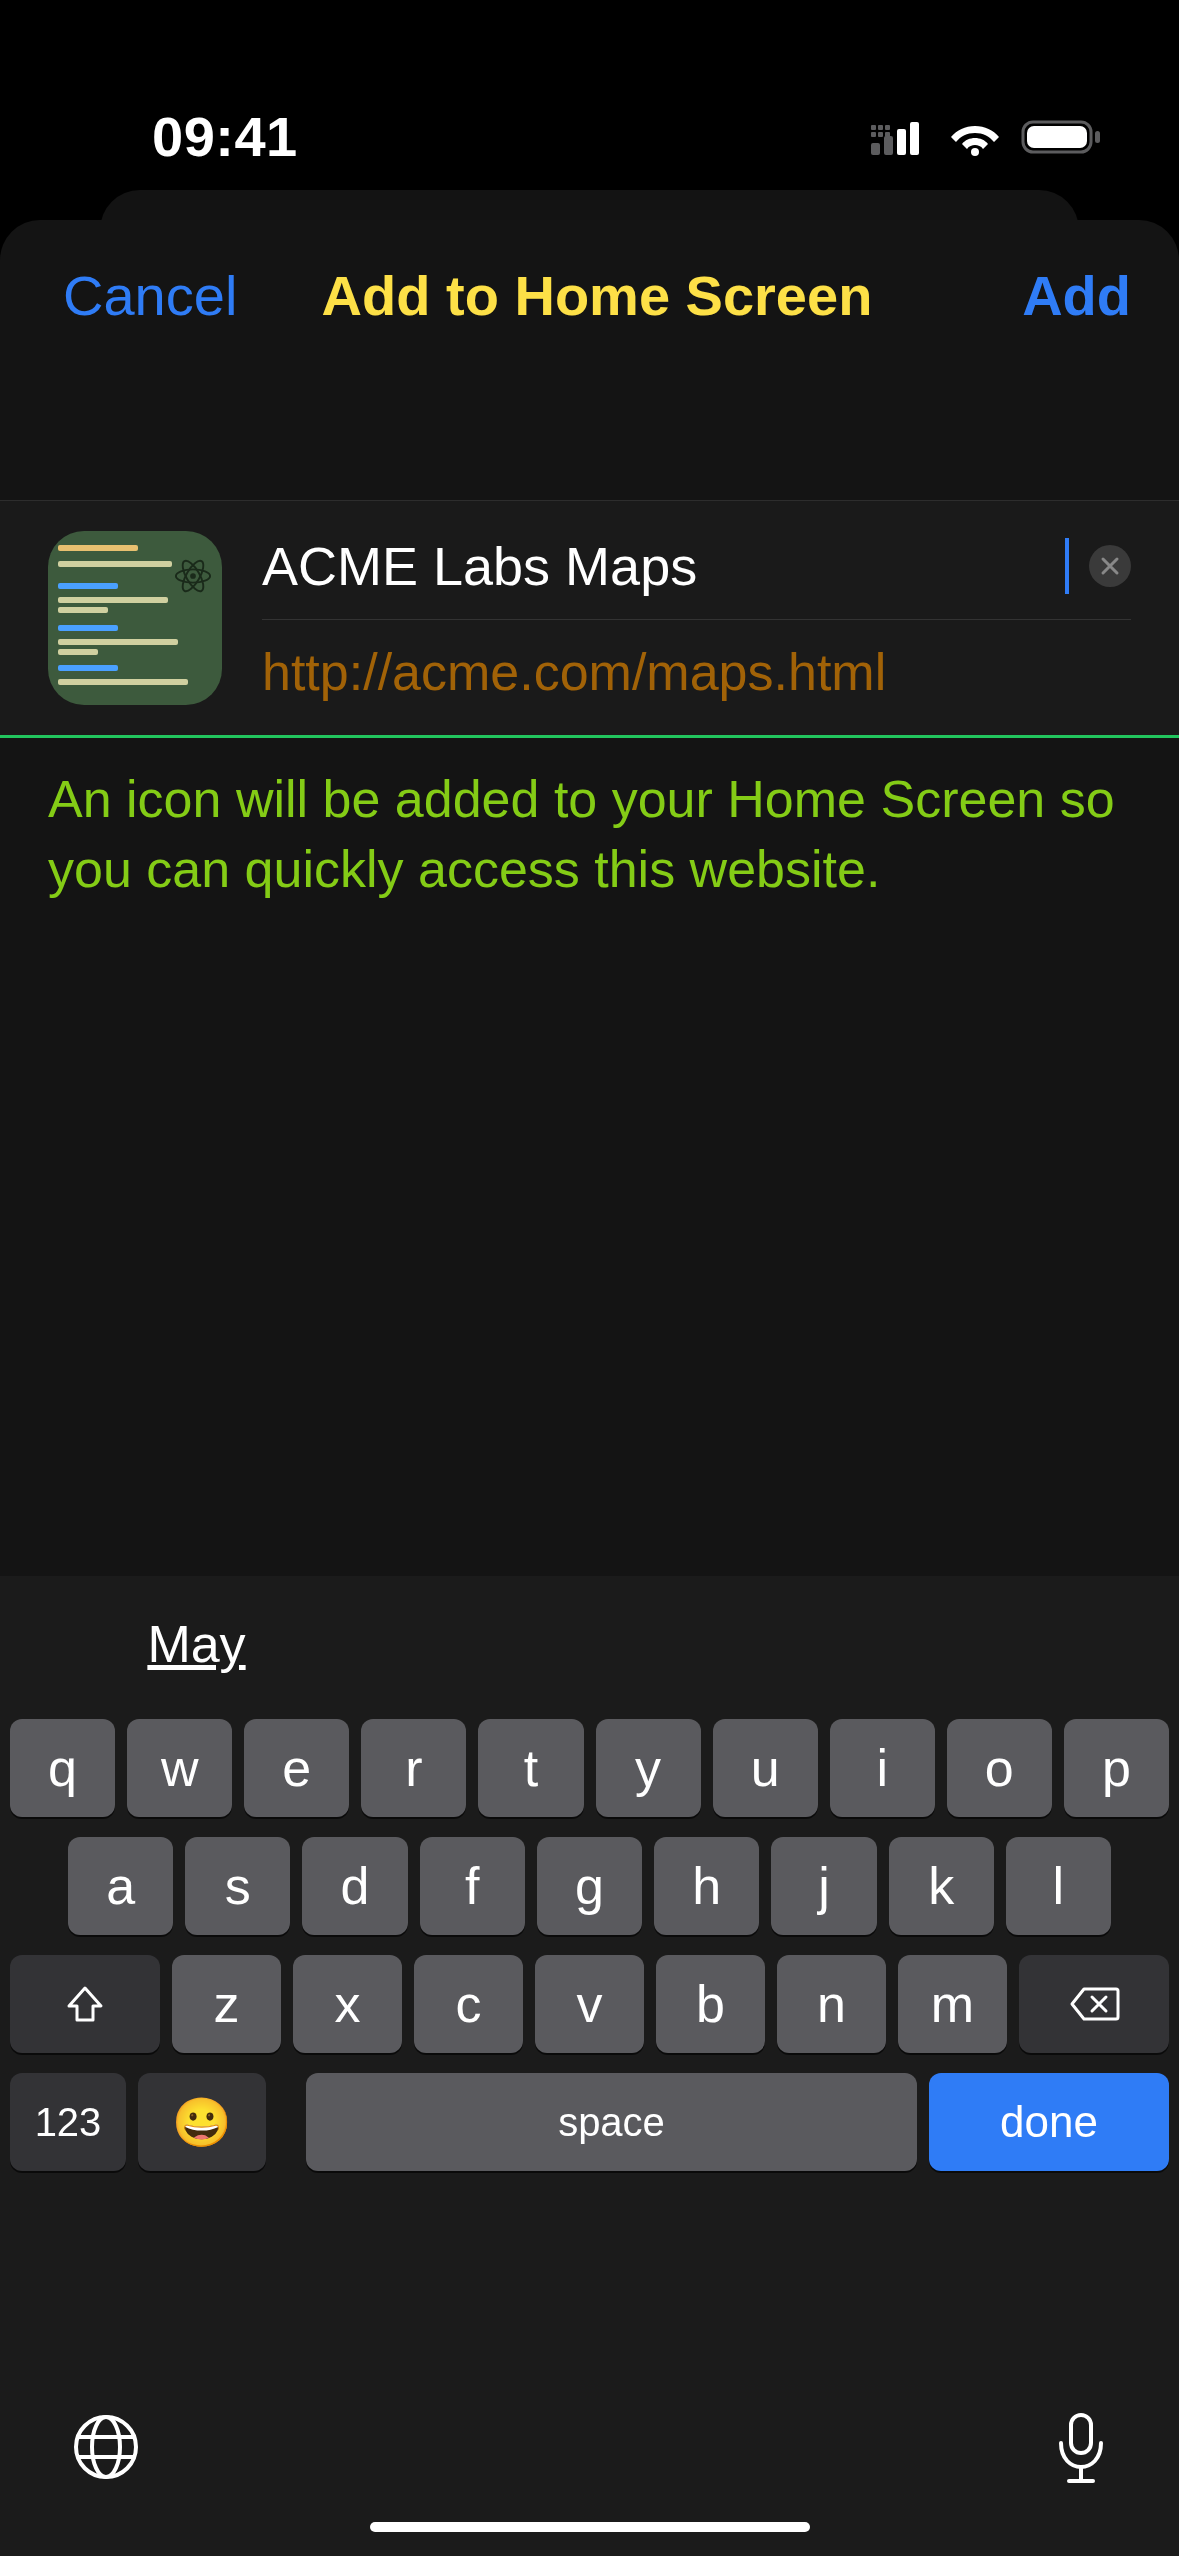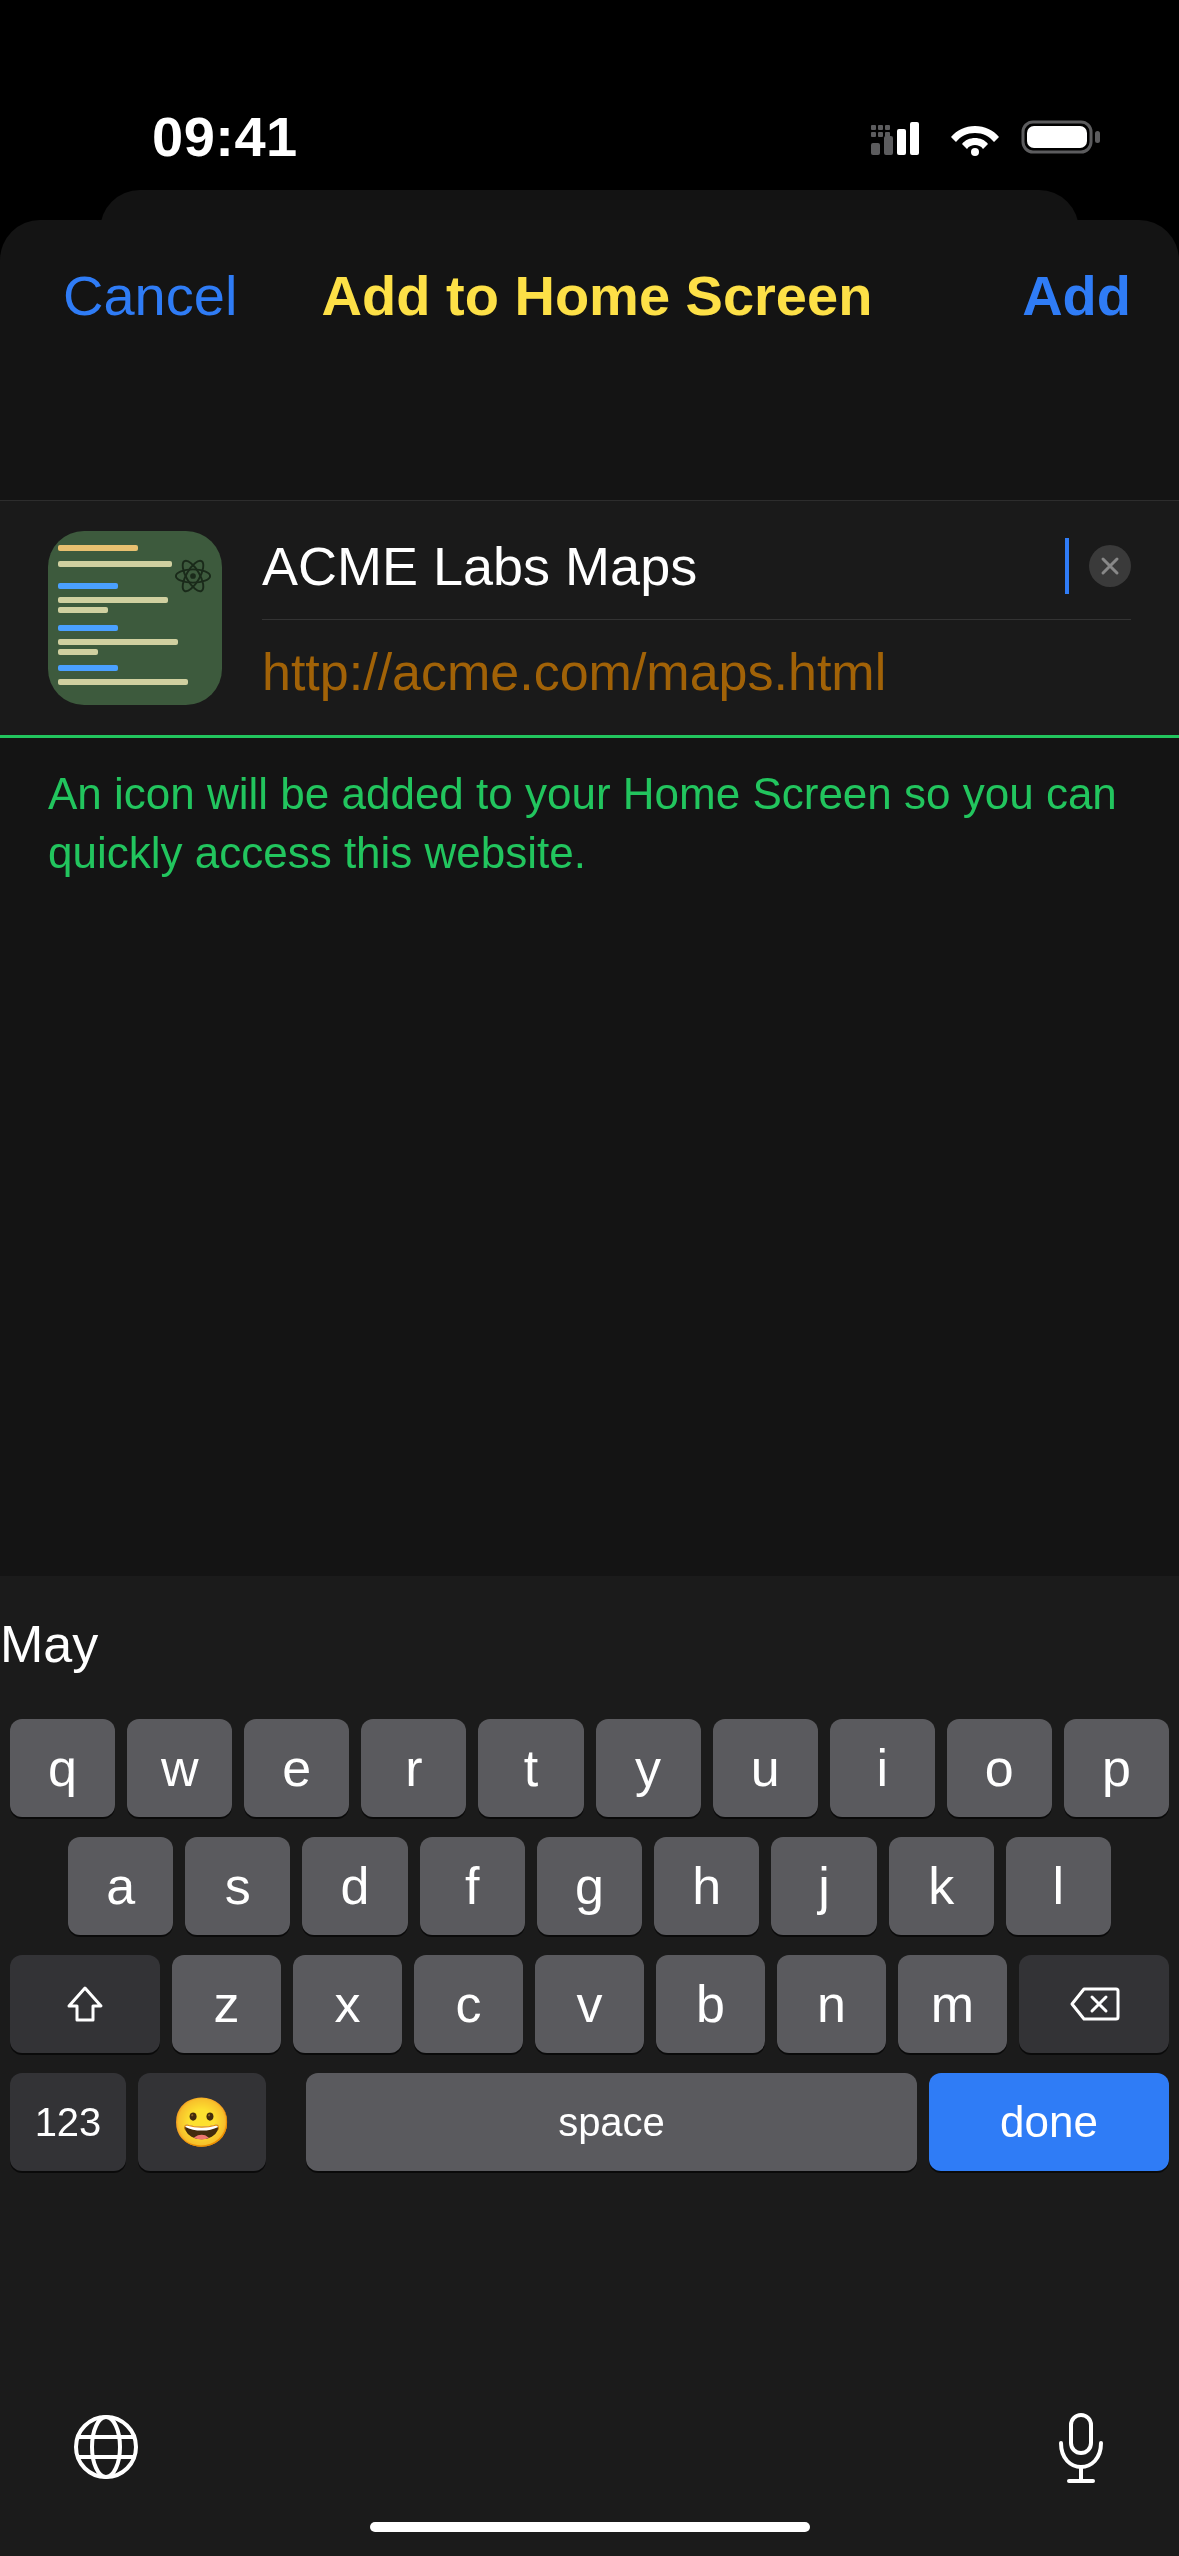--- a/index.html
+++ b/index.html
@@ -39,26 +39,26 @@
   .thumb .t7{ top:118px; width:40px;}
   .thumb .t8{ top:134px; width:60px; background:#4aa0ff;}
   .thumb .t9{ top:148px; width:130px;}
   .thumb .atom { position:absolute; right:10px; top:26px; width:38px; height:38px; }
   .fields { flex: 1; display: flex; flex-direction: column; }
   .name-wrap { display:flex; align-items:center; border-bottom:1px solid #333; padding-bottom:22px; margin-bottom:22px;}
   .name-input { background: transparent; border: none; outline: none; color: #fff; font-size: 54px; font-weight: 400; flex:1; }
   .caret { display:inline-block; width:4px; height:56px; background:#2f7cf6; margin-left:2px; vertical-align:middle;}
   .clear-btn { width:42px; height:42px; border-radius:50%; background:#3a3a3a; display:flex; align-items:center; justify-content:center; flex-shrink:0; margin-left:20px;}
   .url { color: #a16207; font-size: 52px; font-weight:400;}
-  .hint { color: #22c55e; font-size: 44px; padding: 26px 48px 0 48px; line-height: 1.35; }
+  .hint { color: #84cc16; font-size: 52px; padding: 26px 48px 0 48px; line-height: 1.35; }
 
   
   .kb { position: absolute; left: 0; right: 0; bottom: 0; height: 980px; background: #1b1b1b; }
   .kb-suggest { height: 135px; display:flex; align-items:center; }
-  .sug-cell { flex:1; font-size:52px; color:#fff; position:relative;}
+  .sug-cell { flex:1; text-align:center; font-size:52px; color:#fff; position:relative;text-decoration:underline;}
   .sug-cell.sep::after{ content:""; position:absolute; right:0; top:30px; bottom:30px; width:1px; background:#3a3a3a;}
   .kb-rows { padding: 8px 10px 0 10px; }
   .krow { display:flex; gap:12px; margin-bottom:20px; justify-content:center;}
   .key { background:#5a5a5e; border-radius:12px; height:98px; display:flex; align-items:center; justify-content:center; font-size:52px; color:#fff; box-shadow: 0 2px 0 rgba(0,0,0,0.6);}
   .key.letter { flex:1; }
   .krow.r1 .key{ width: calc((100% - 12px*9)/10);}
   .krow.r2 { padding: 0 58px;}
   .krow.r2 .key{ width: calc((100% - 12px*8)/9);}
   .krow.r3 .key.letter{ width: calc((100% - 12px*8 - 150px*2)/7); flex:none;}
   .key.fn { background:#333336; width:150px; flex:none;}

